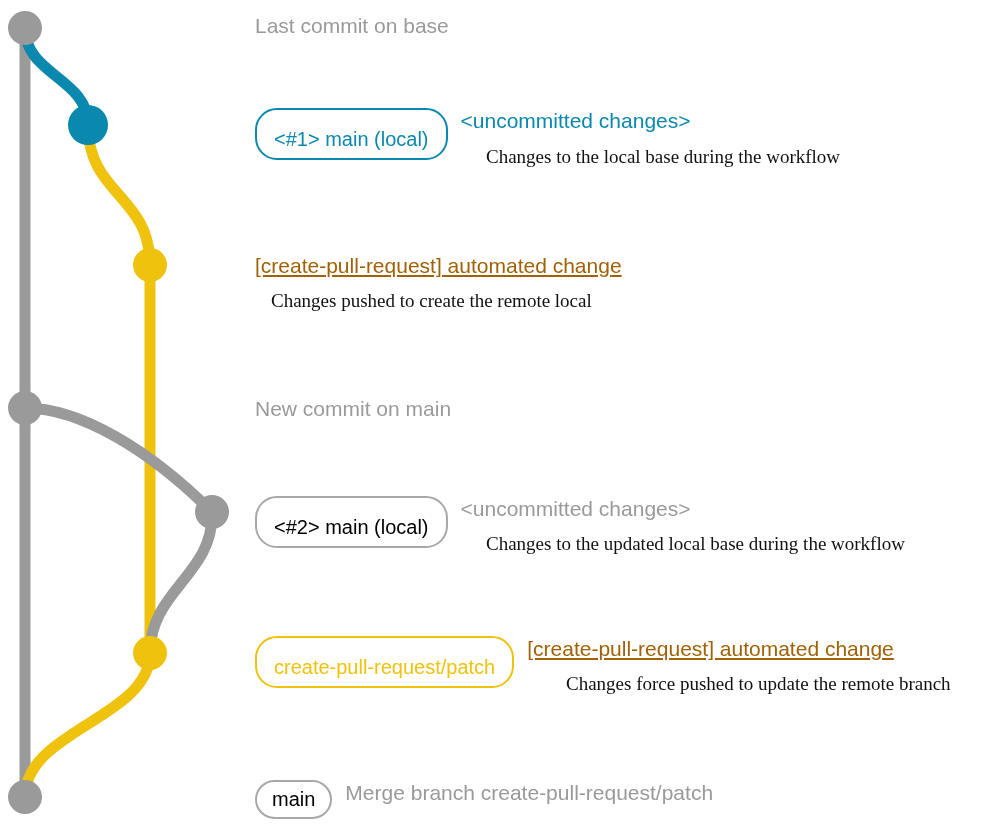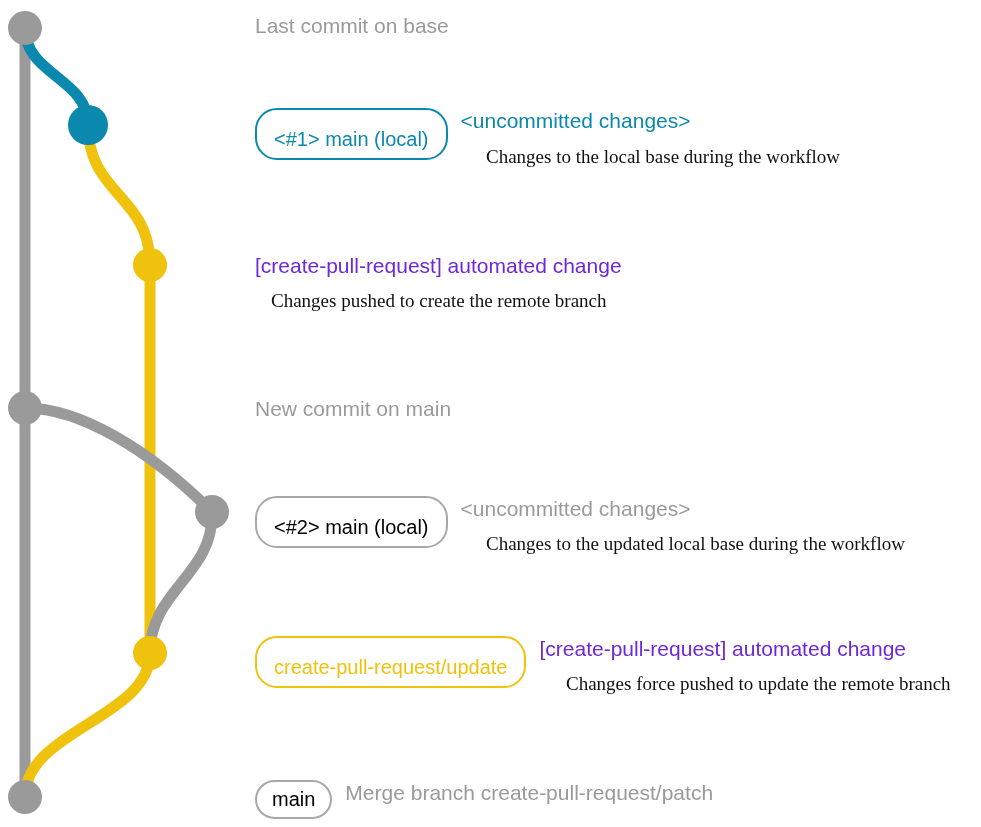--- a/index.html
+++ b/index.html
@@ -43,21 +43,21 @@
 
   
   .headline {
     font-family: "Liberation Sans", sans-serif;
     font-size: 21px;
     line-height: 25px;
     white-space: nowrap;
   }
   .headline.gray   { color: #9a9a9a; }
   .headline.blue   { color: #0b88ae; }
-  .headline.yellow { color: #6d28d9; }
+  .headline.yellow { color: #a16207; text-decoration: underline; }
 
   
   .badge {
     display: inline-block;
     box-sizing: border-box;
     border-radius: 22px;
     border: 2px solid #9a9a9a;
     color: #9a9a9a;
     font-family: "Liberation Sans", sans-serif;
     font-size: 20px;
@@ -125,35 +125,35 @@
   <div class="row" style="left:255px; top:108px;">
     <span class="badge blue">&lt;#1&gt; main (local)</span>
     <span class="badge-gap"></span>
     <span class="headline blue">&lt;uncommitted changes&gt;</span>
   </div>
   <div class="desc" style="left:486px; top:146px;">Changes to the local base during the workflow</div>
 
   <div class="row" style="left:255px; top:253px;">
     <span class="headline yellow">[create-pull-request] automated change</span>
   </div>
-  <div class="desc" style="left:271px; top:290px;">Changes pushed to create the remote branch</div>
+  <div class="desc" style="left:271px; top:290px;">Changes pushed to create the remote local</div>
 
   <div class="row" style="left:255px; top:396px;">
     <span class="headline gray">New commit on main</span>
   </div>
 
   <div class="row" style="left:255px; top:496px;">
     <span class="badge gray">&lt;#2&gt; main (local)</span>
     <span class="badge-gap"></span>
     <span class="headline gray">&lt;uncommitted changes&gt;</span>
   </div>
   <div class="desc" style="left:486px; top:533px;">Changes to the updated local base during the workflow</div>
 
   <div class="row" style="left:255px; top:636px;">
-    <span class="badge yellow">create-pull-request/update</span>
+    <span class="badge yellow">create-pull-request/patch</span>
     <span class="badge-gap"></span>
     <span class="headline yellow">[create-pull-request] automated change</span>
   </div>
   <div class="desc" style="left:566px; top:673px;">Changes force pushed to update the remote branch</div>
 
   <div class="row" style="left:255px; top:780px;">
     <span class="badge gray" style="padding:7px 15px 8px 15px;">main</span>
     <span class="badge-gap"></span>
     <span class="headline gray">Merge branch create-pull-request/patch</span>
   </div>

